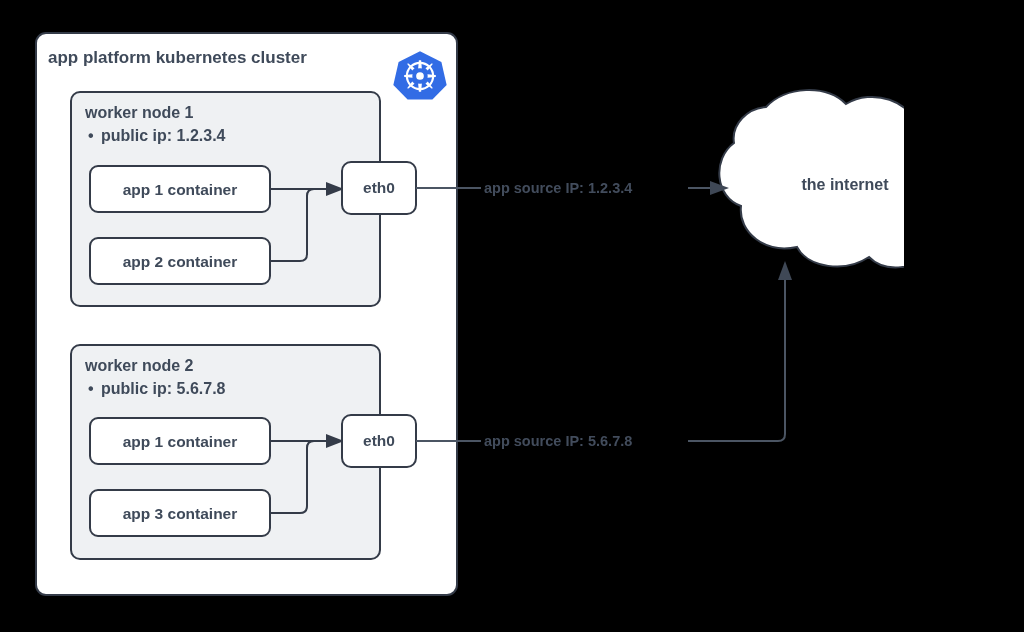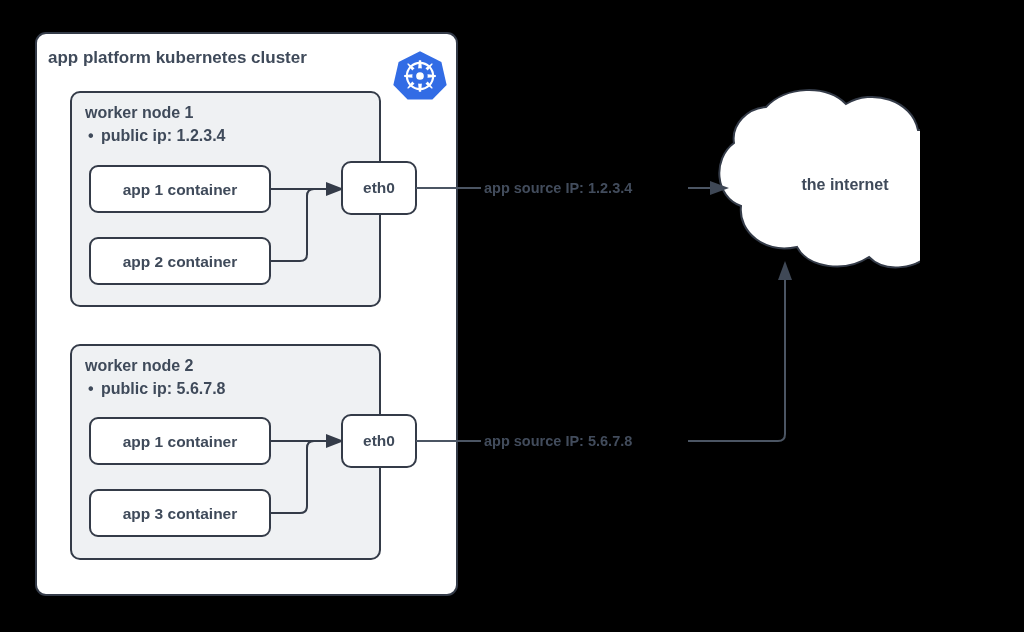--- a/index.html
+++ b/index.html
@@ -7,21 +7,20 @@
     padding: 0;
     background: #000000;
   }
   #canvas {
     position: relative;
     width: 904px;
     height: 632px;
     background: #000000;
     overflow: hidden;
     font-family: "Liberation Sans", sans-serif;
-    padding-left: 16px;
   }
   #diagram {
     position: absolute;
     left: 0;
     top: 0;
     width: 1024px;
     height: 632px;
     display: block;
   }
   .label-text {

